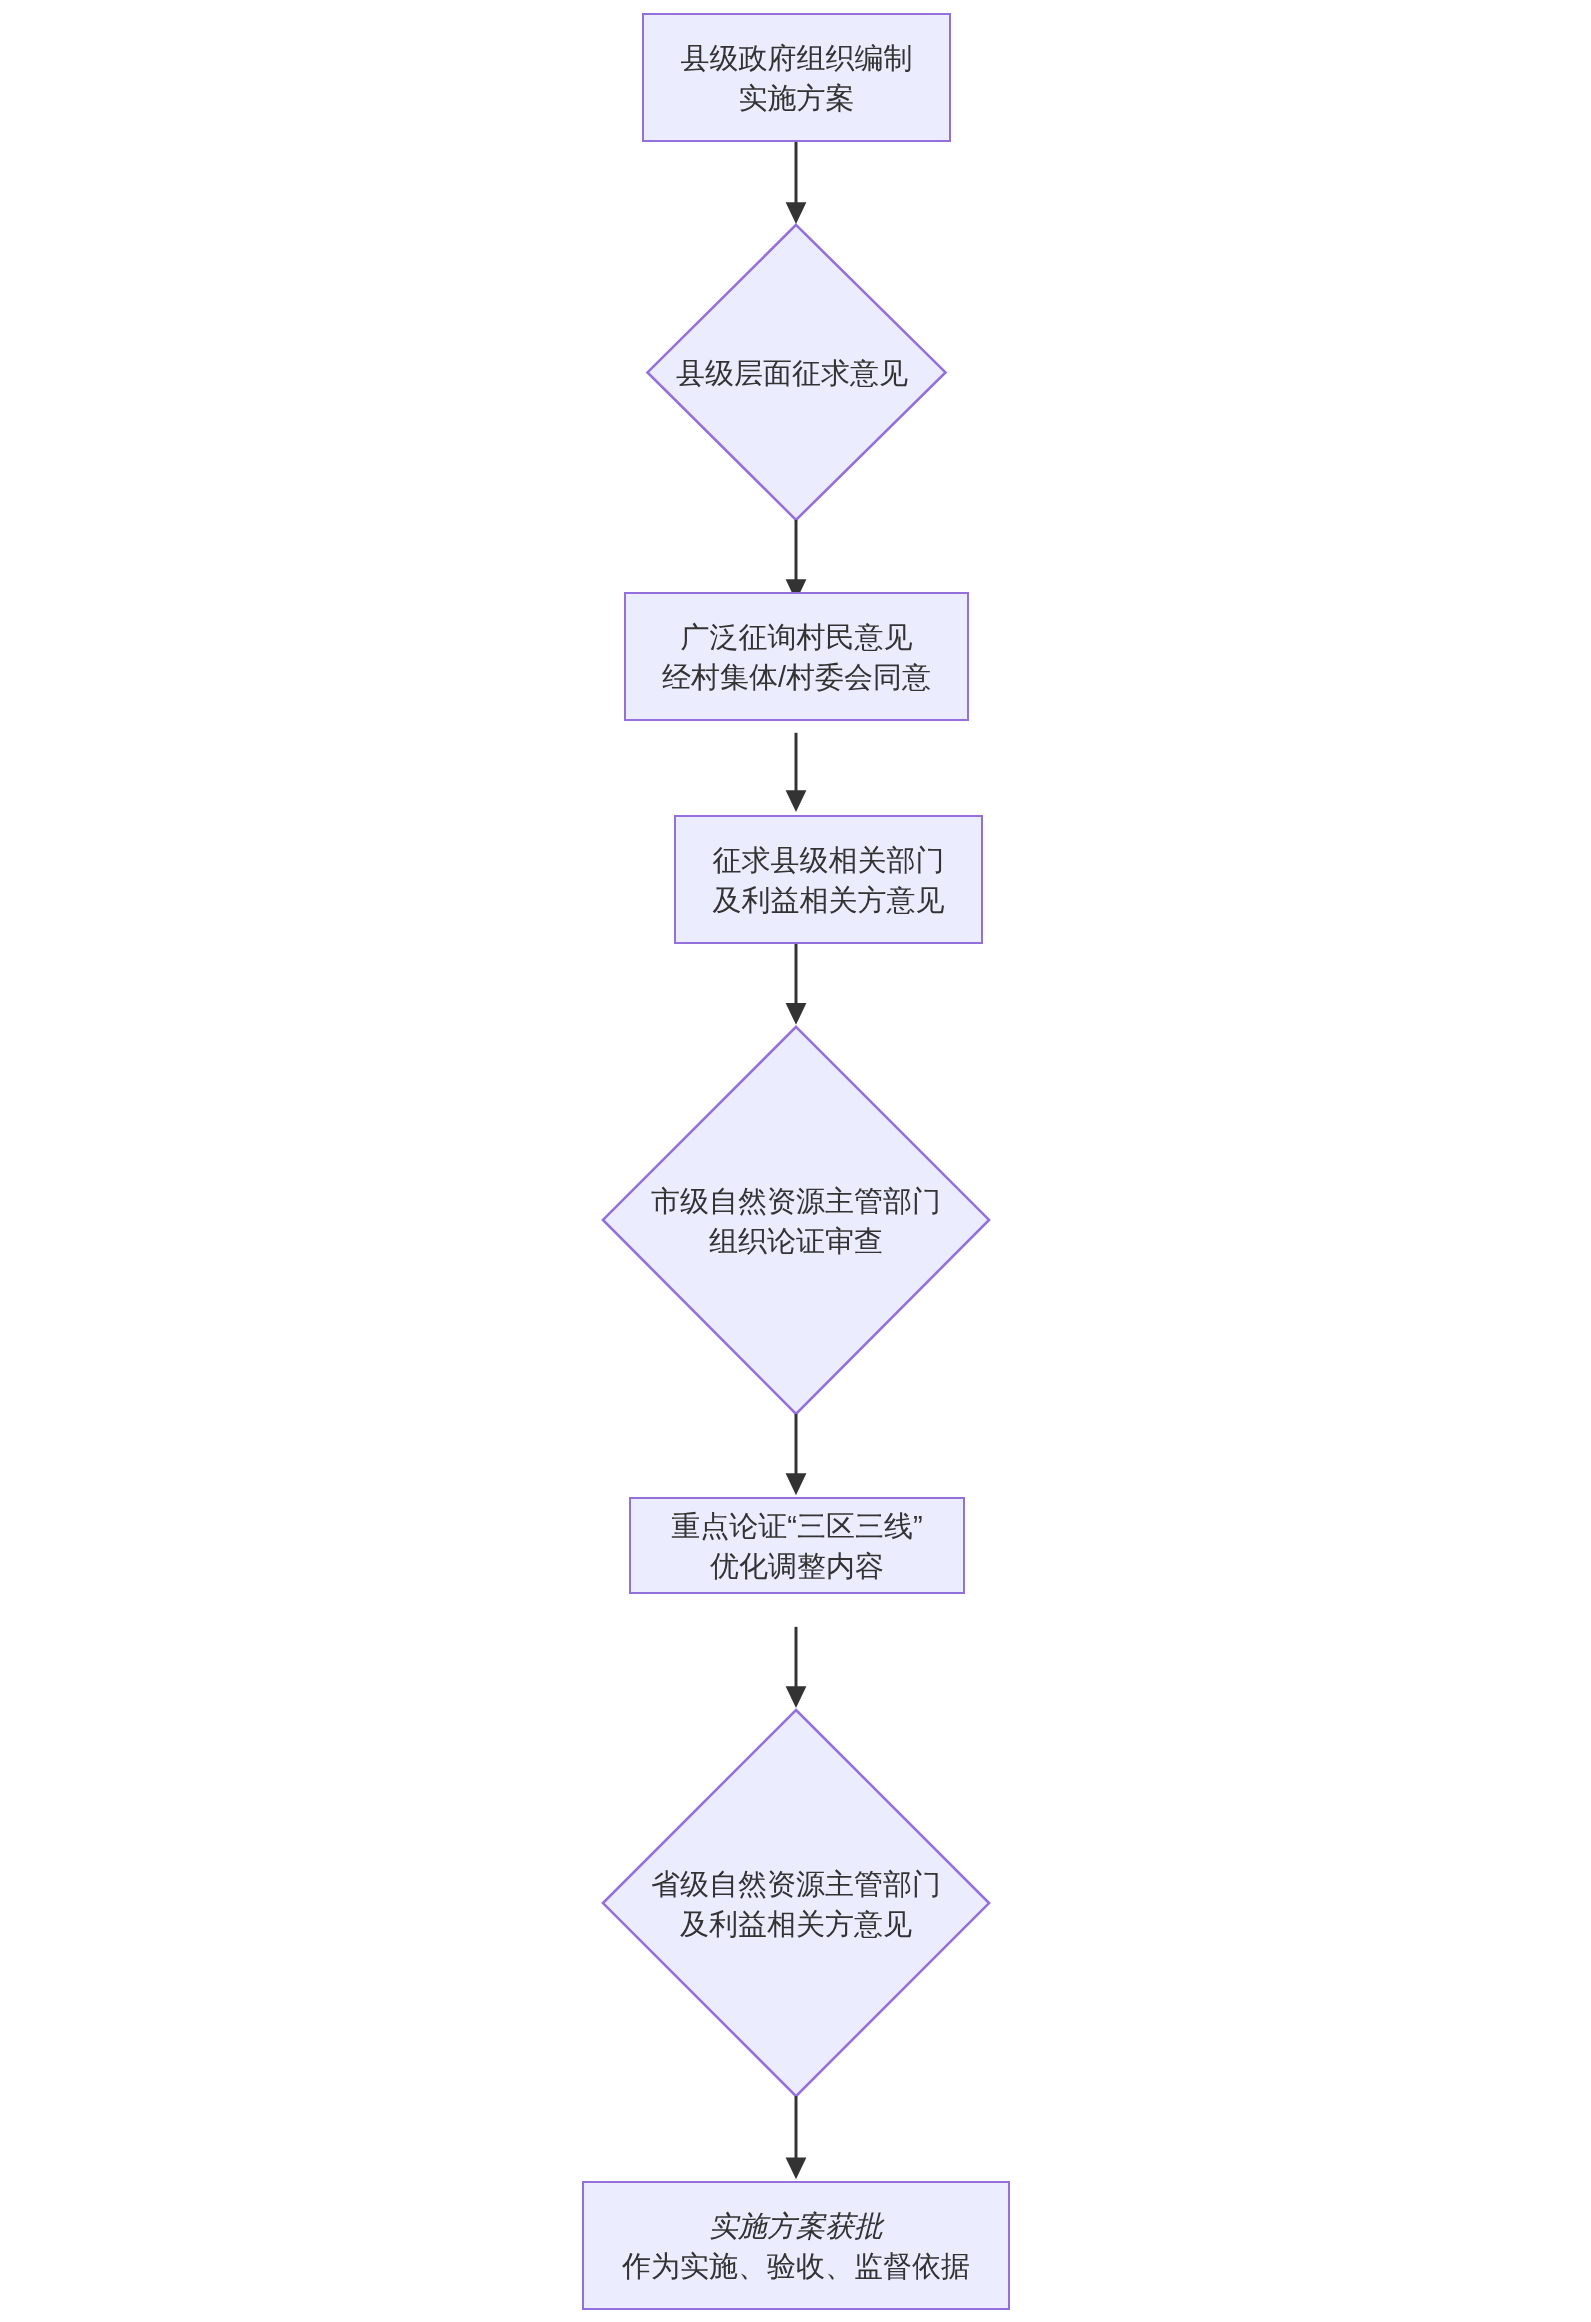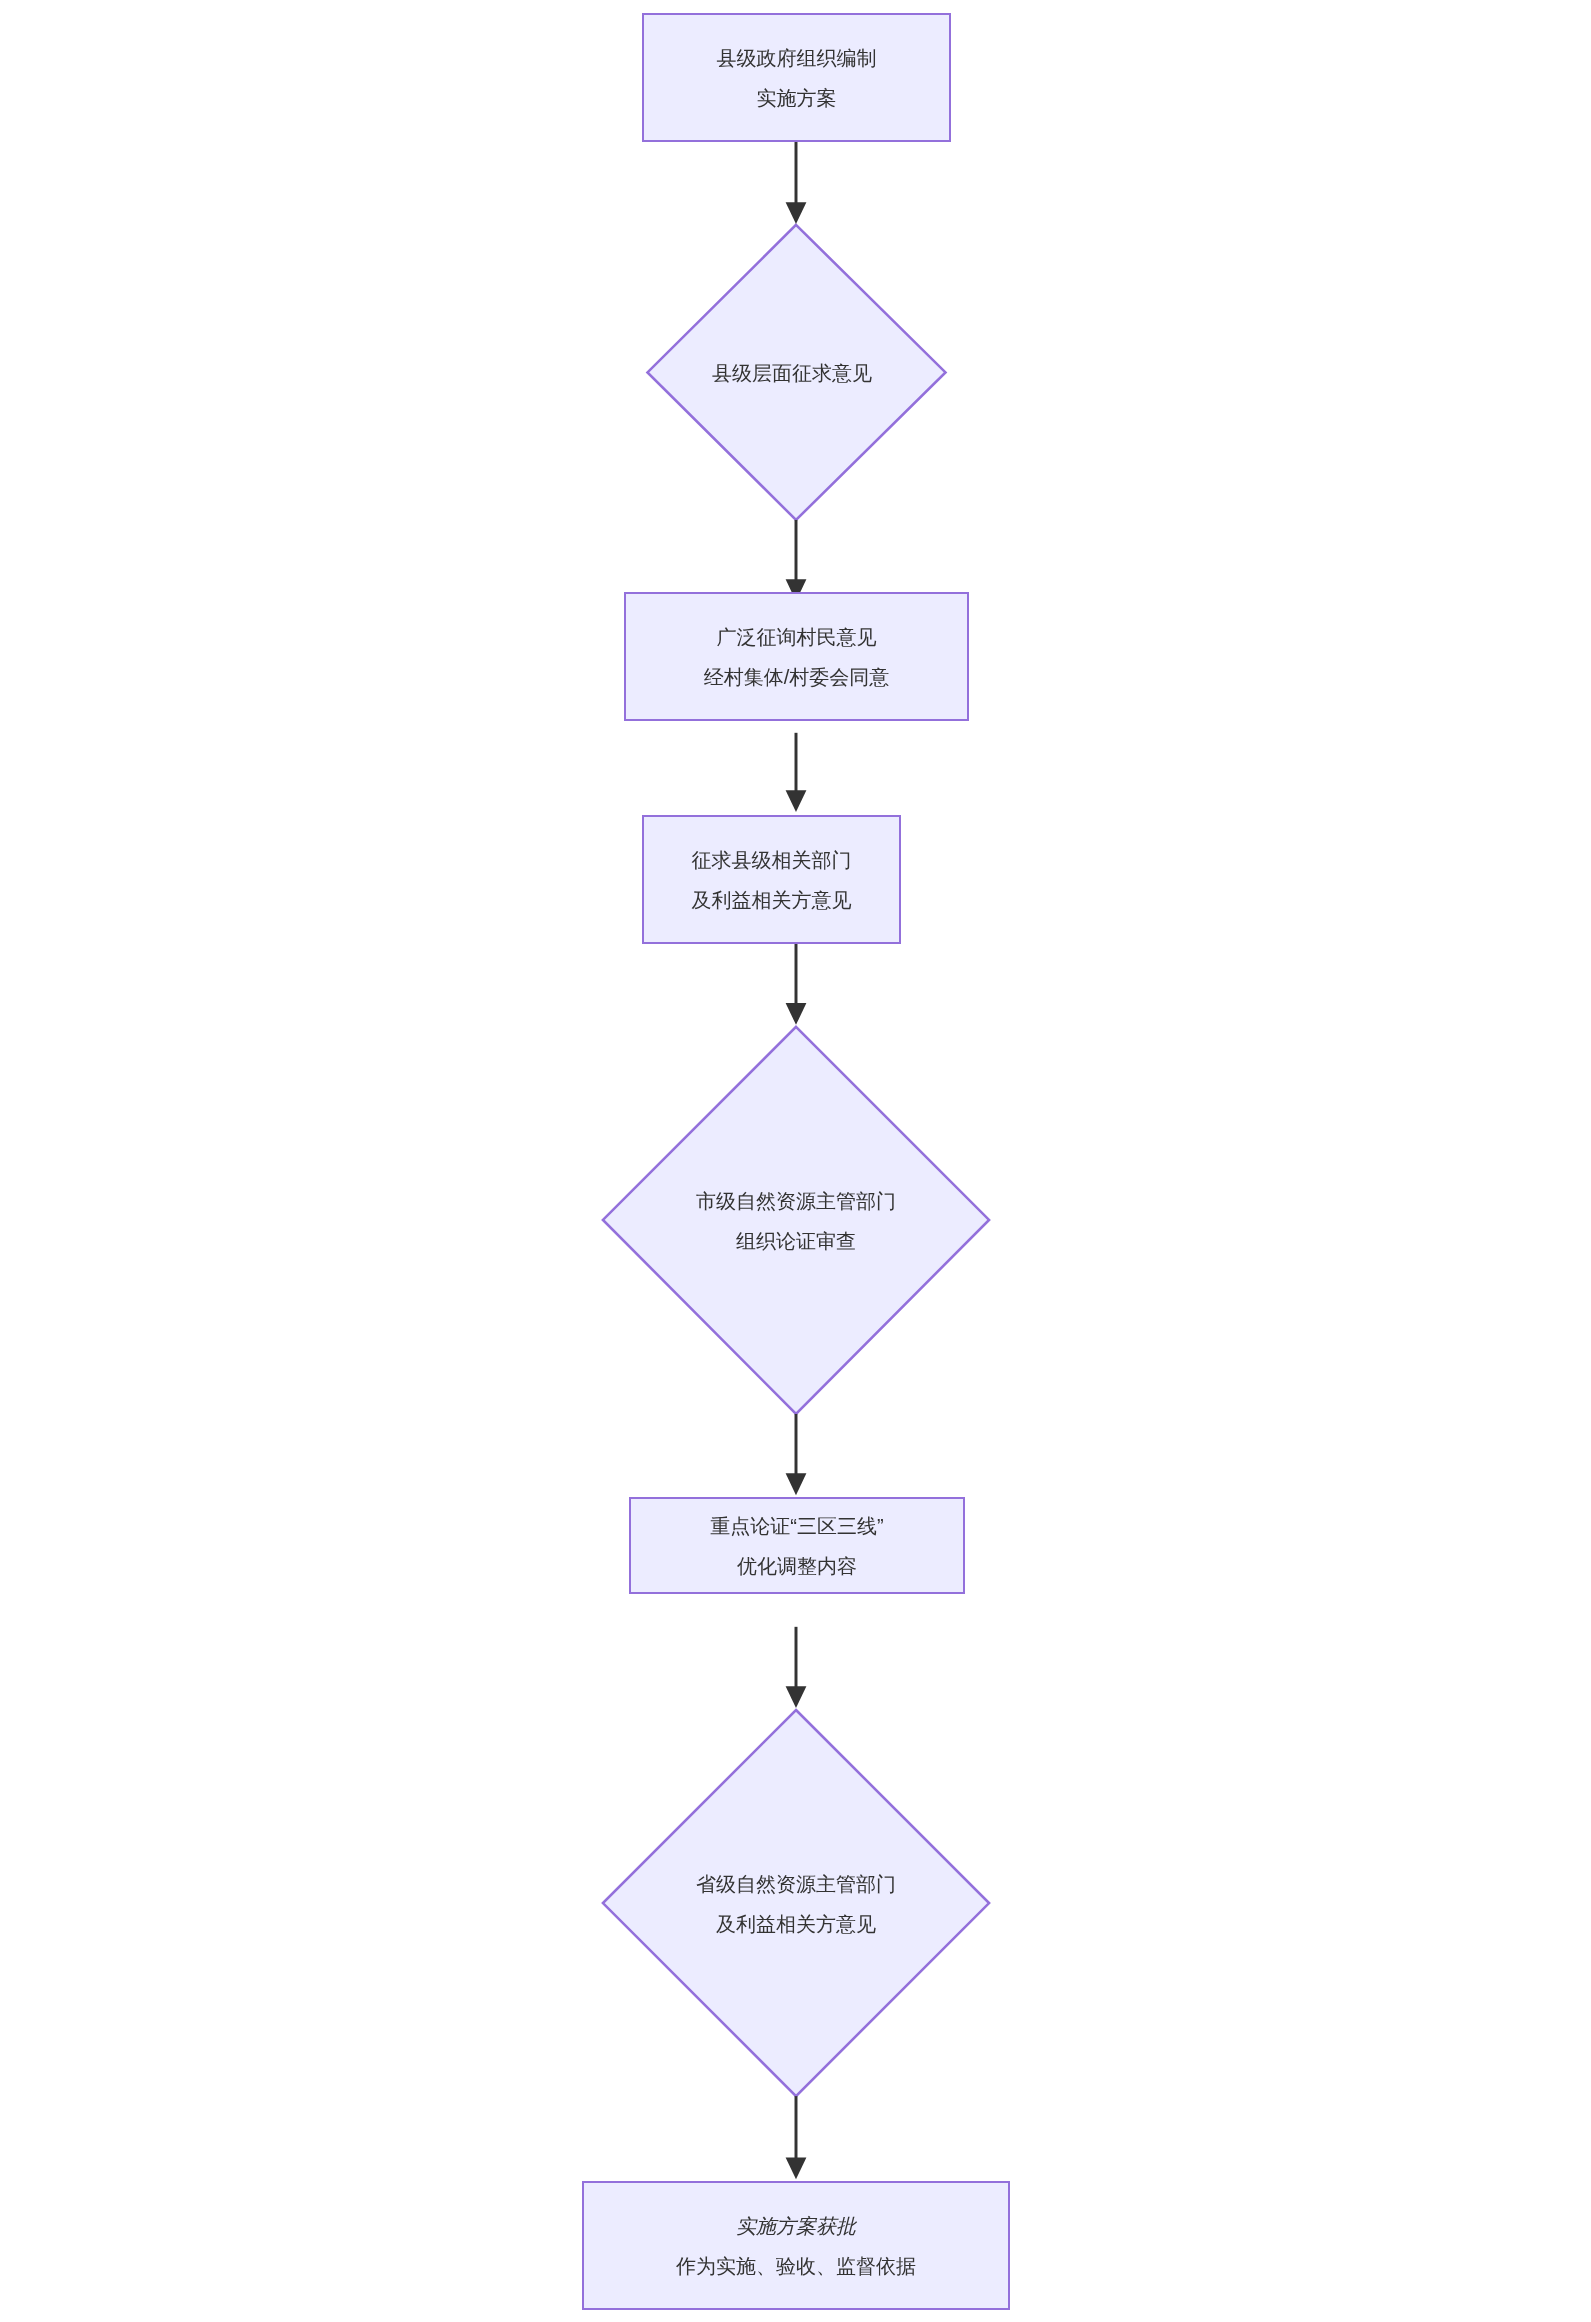--- a/index.html
+++ b/index.html
@@ -43,35 +43,35 @@
     box-sizing: border-box;
     background: var(--node-fill);
     border: 2.6px solid var(--node-border);
     display: flex;
     flex-direction: column;
     justify-content: center;
     align-items: center;
     text-align: center;
   }
   .node-line {
-    font-size: 20px;
+    font-size: 29px;
     line-height: 40px;
     white-space: nowrap;
   }
   .emph { font-weight: normal; font-style: italic; }
   .diamond-label {
     position: absolute;
     transform: translate(-50%, -50%);
     text-align: center;
     width: max-content;
   }
   
   .node-a { left: 642px; top: 13px;   width: 309px; height: 129px; }
   .node-c { left: 624px; top: 592px;  width: 345px; height: 129px; }
-  .node-d { left: 642px; top: 815px;  width: 259px; height: 129px; }
+  .node-d { left: 674px; top: 815px;  width: 309px; height: 129px; }
   .node-f { left: 629px; top: 1497px; width: 336px; height: 97px; }
   .node-h { left: 582px; top: 2181px; width: 428px; height: 129px; }
   .label-b { left: 792px; top: 373px; }
   .label-e { left: 796px; top: 1221px; }
   .label-g { left: 796px; top: 1904px; }
 </style>
 </head>
 <body>
 
 <div class="canvas">

